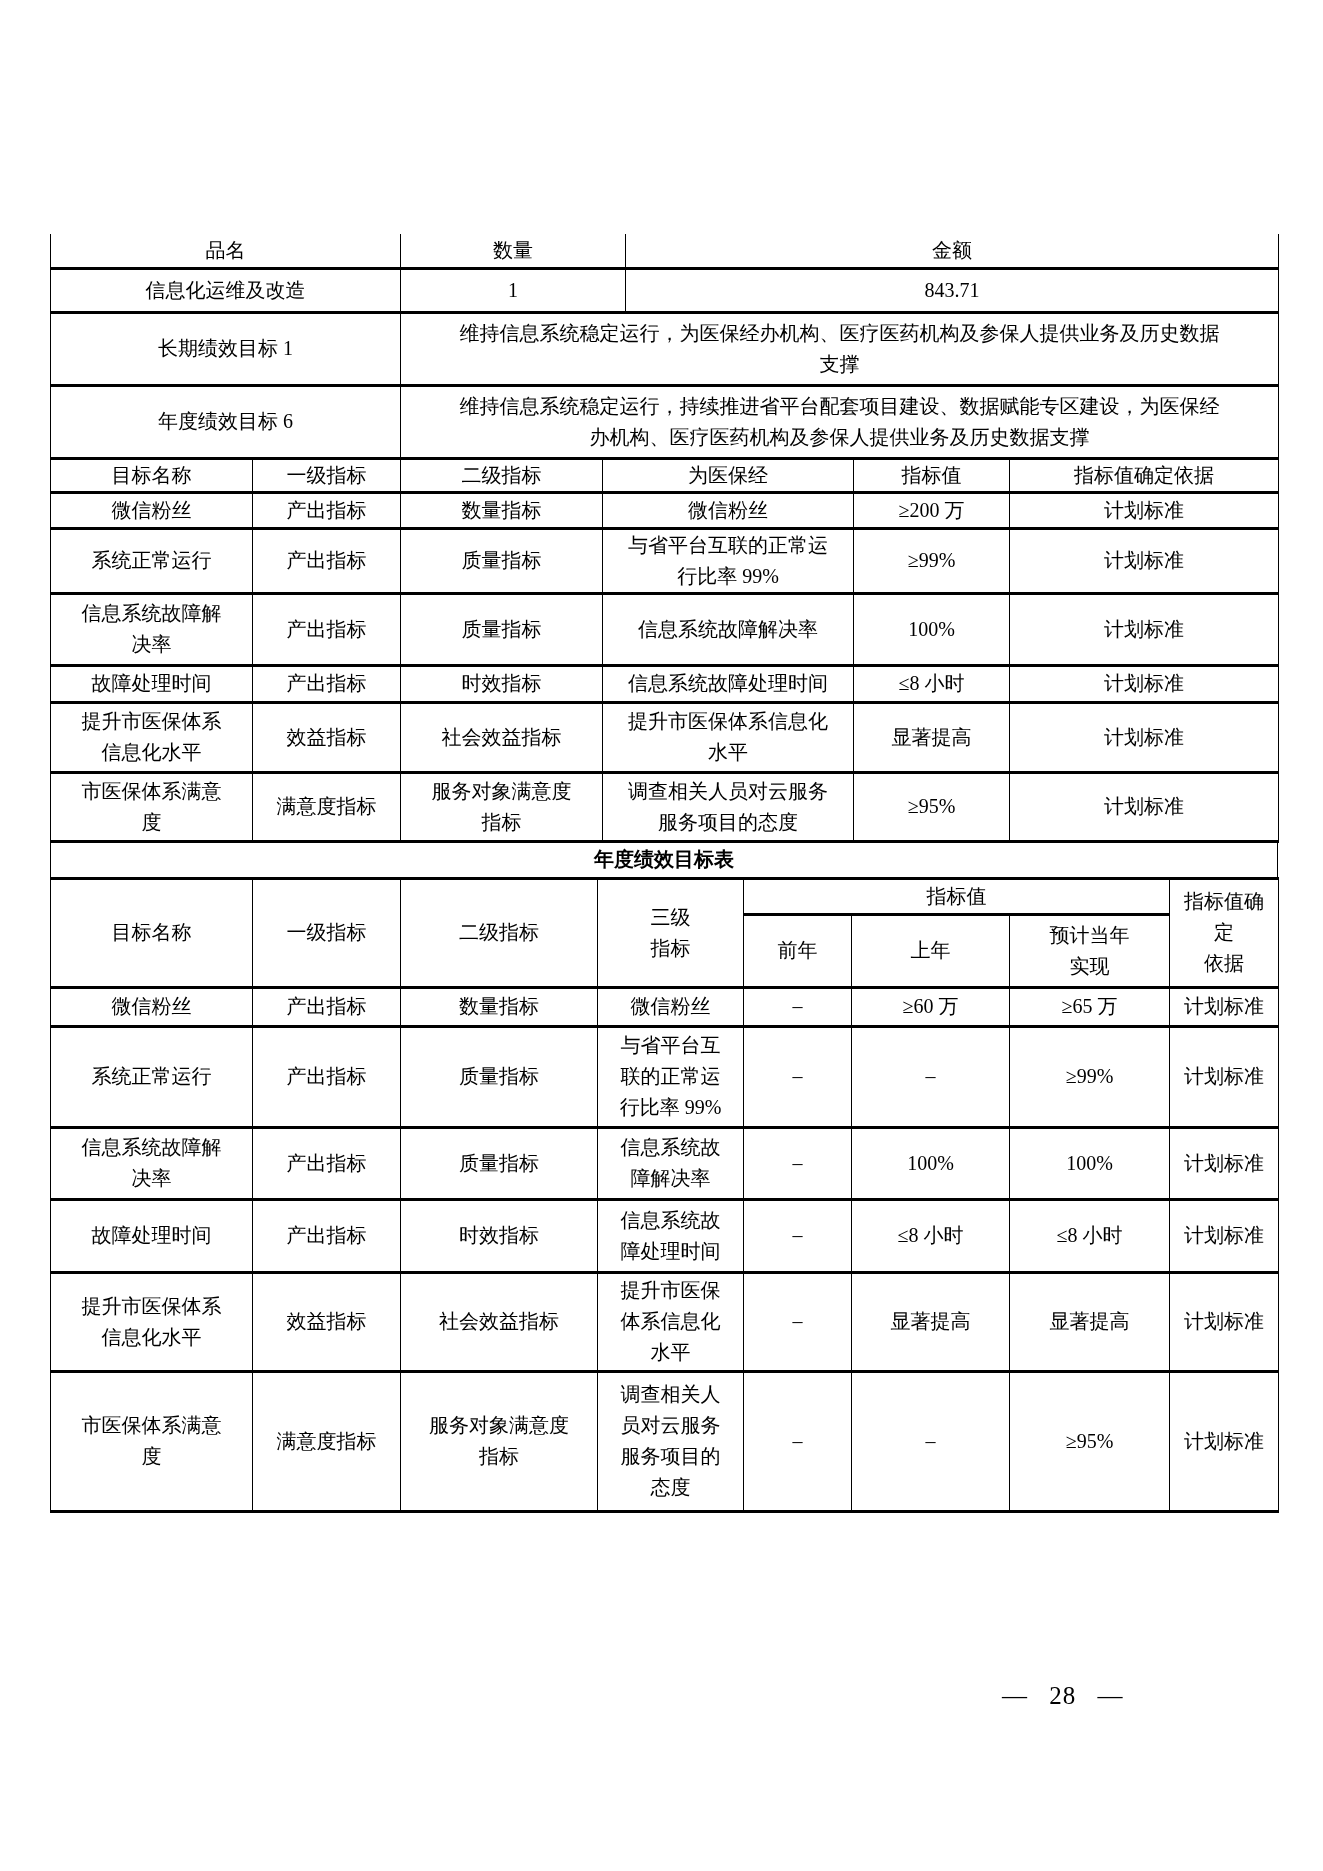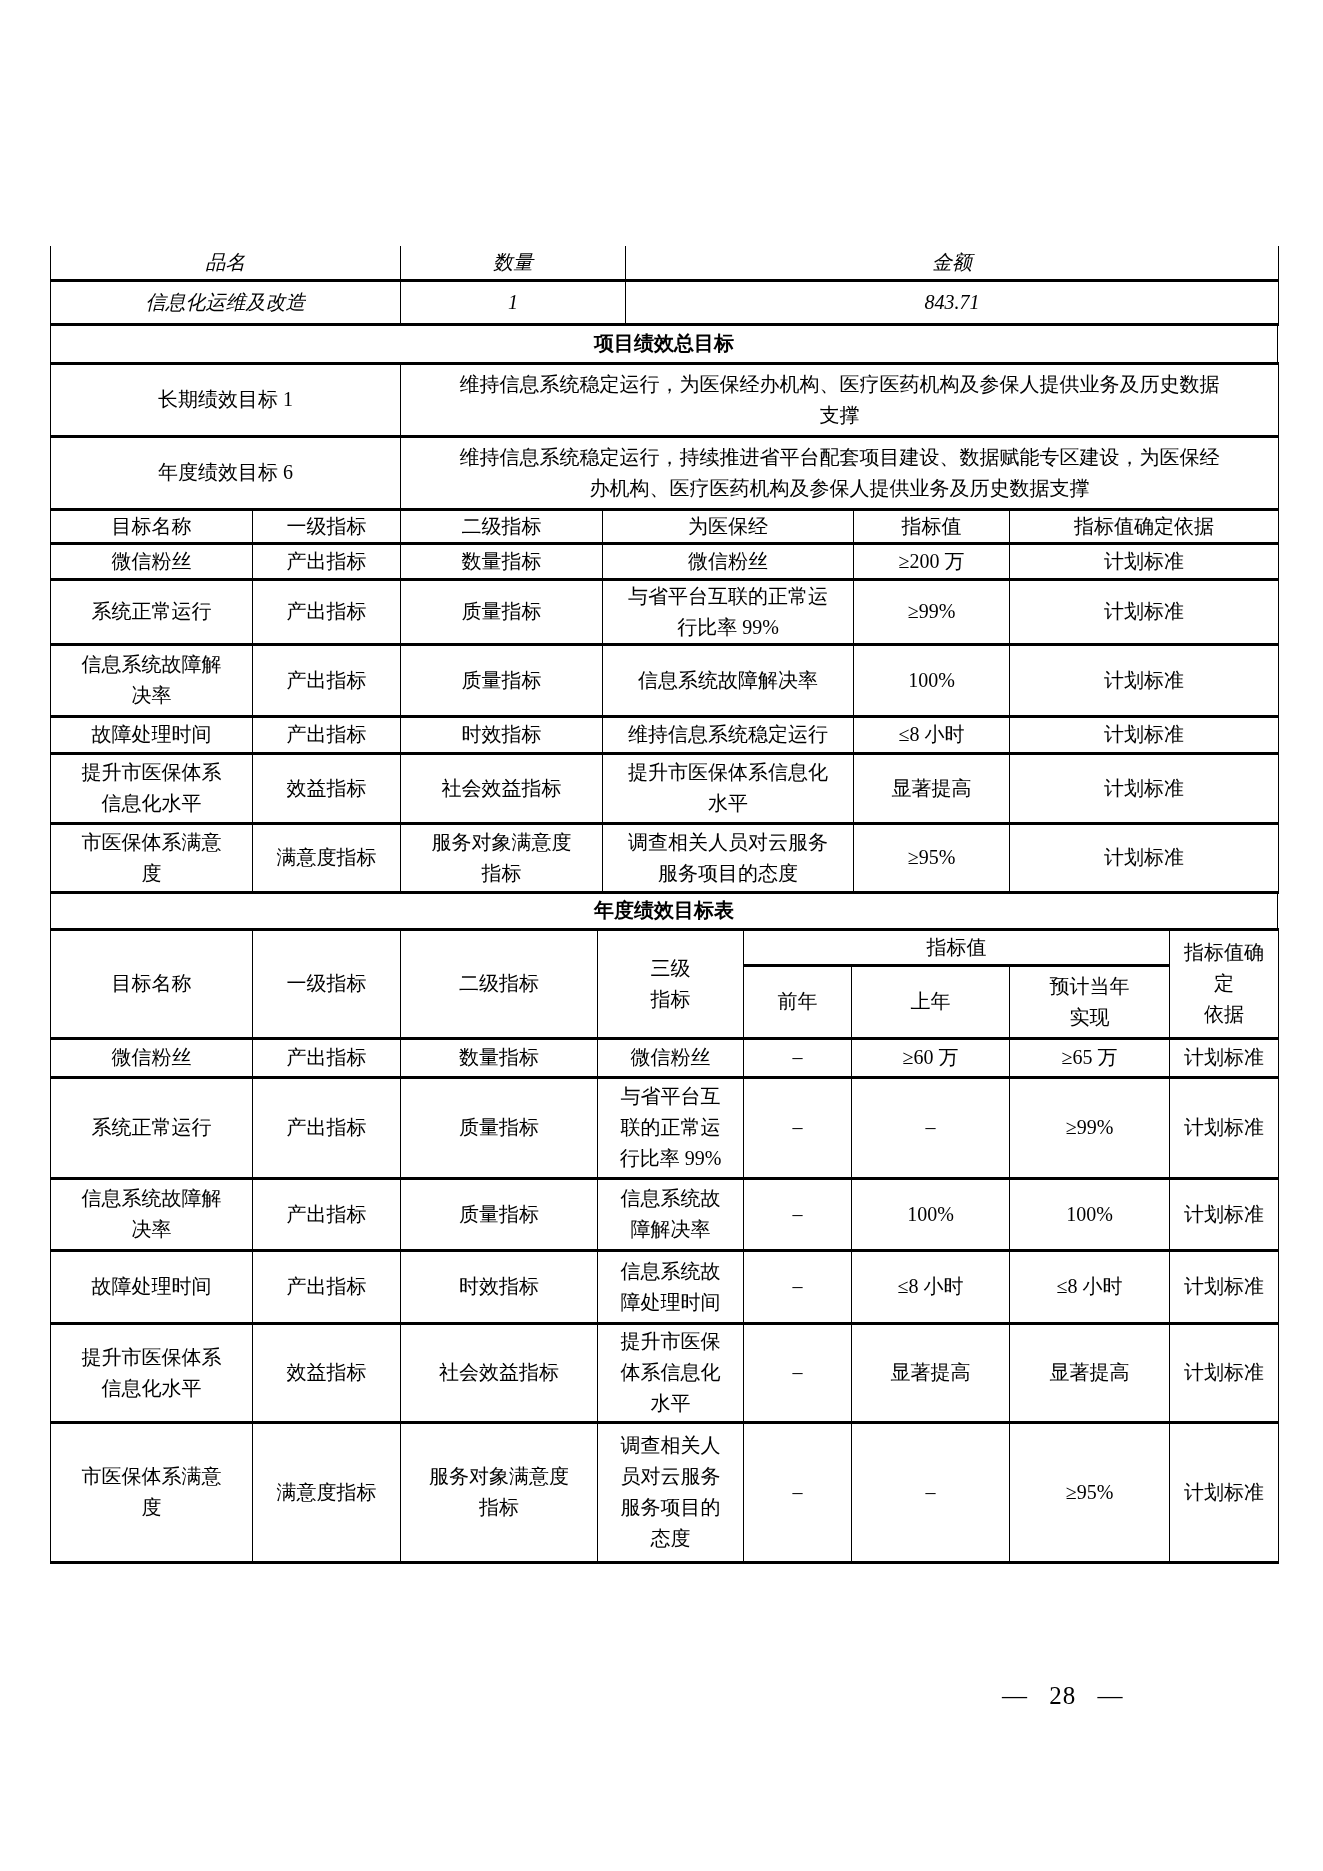--- a/index.html
+++ b/index.html
@@ -1,21 +1,21 @@
 <!DOCTYPE html>
 <html><head>
 <meta charset="utf-8">
 <style>
   html,body{margin:0;padding:0;background:#ffffff;}
   body{width:1323px;height:1871px;position:relative;overflow:hidden;
        font-family:"Liberation Serif","DejaVu Serif",serif;color:#000;}
   .sheet{position:absolute;left:0;top:0;width:1323px;height:1871px;background:#fff;}
   .doc{position:absolute;left:50px;top:234px;width:1228px;}
   table.sec{border-collapse:collapse;table-layout:fixed;width:1228px;margin-top:-3px;}
-  table.sec:first-child{margin-top:12px;font-style:italic;}
+  table.sec:first-child{margin-top:0;}
   td,th{border:1.5px solid #000;border-top-width:3px;border-bottom-width:3px;
         text-align:center;vertical-align:middle;font-size:20px;font-weight:normal;
         line-height:1.55;white-space:pre-line;padding:0 6px;overflow:hidden;}
   .no-top td{border-top:none;}
   .band td{font-weight:bold;}
   .pagenum{position:absolute;left:1002px;top:1682px;font-size:25px;
            letter-spacing:1px;word-spacing:14px;white-space:nowrap;}
 </style>
 </head>
 <body>
@@ -36,27 +36,20 @@
         <td>金额</td>
       </tr>
       <tr style="height:44px">
         <td>信息化运维及改造</td>
         <td>1</td>
         <td>843.71</td>
       </tr>
     </tbody>
       </table>
 
-    <table class="sec band">
-      <tbody>
-          <tr style="height:39px">
-        <td>项目绩效总目标</td>
-      </tr>
-    </tbody>
-      </table>
 
     <table class="sec">
       <colgroup>
           <col style="width:350px">
           <col style="width:878px">
         </colgroup>
       <tbody>
       <tr style="height:73px">
         <td>长期绩效目标 1</td>
         <td>维持信息系统稳定运行，为医保经办机构、医疗医药机构及参保人提供业务及历史数据
@@ -112,21 +105,21 @@
         <td>产出指标</td>
         <td>质量指标</td>
         <td>信息系统故障解决率</td>
         <td>100%</td>
         <td>计划标准</td>
       </tr>
       <tr style="height:37px">
         <td>故障处理时间</td>
         <td>产出指标</td>
         <td>时效指标</td>
-        <td>维持信息系统稳定运行</td>
+        <td>信息系统故障处理时间</td>
         <td>≤8 小时</td>
         <td>计划标准</td>
       </tr>
       <tr style="height:70px">
         <td>提升市医保体系
 信息化水平</td>
         <td>效益指标</td>
         <td>社会效益指标</td>
         <td>提升市医保体系信息化
 水平</td>

